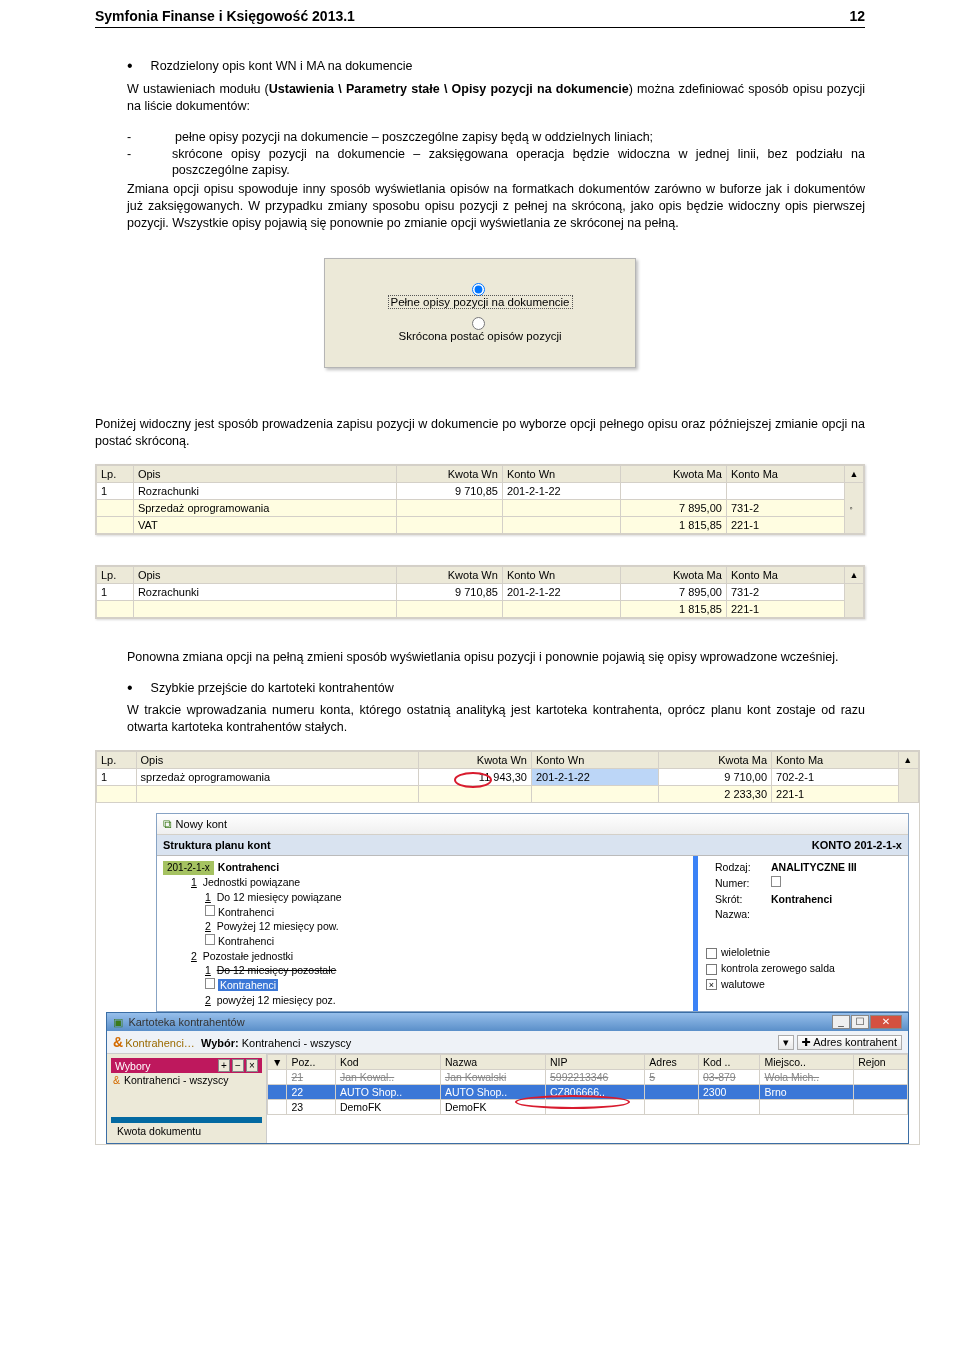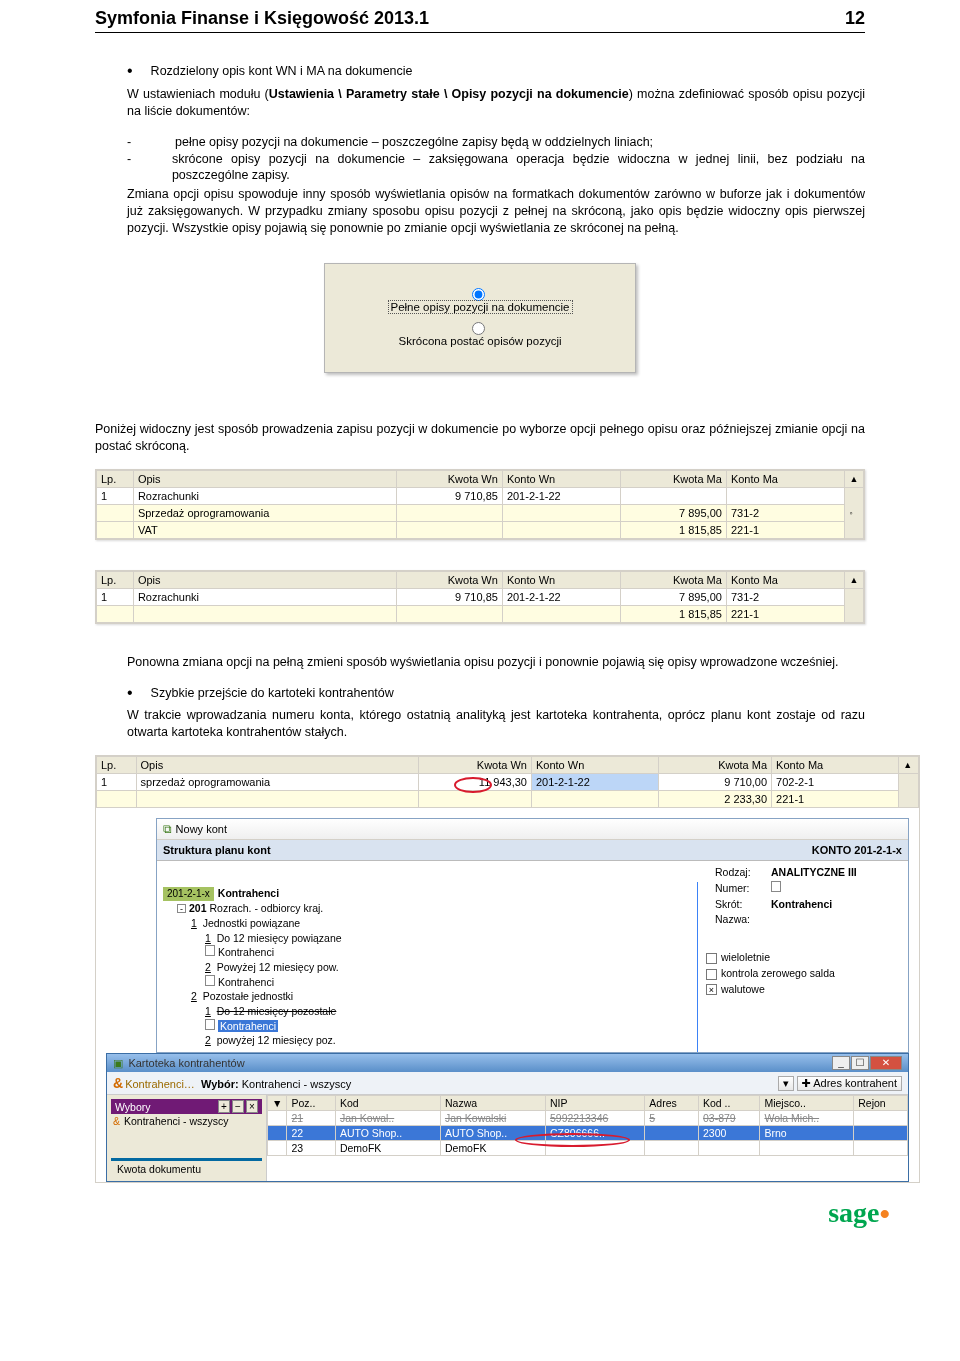--- a/index.html
+++ b/index.html
@@ -10,21 +10,21 @@
     color: #000;
     background: #fff;
     width: 960px;
   }
   .page { padding: 0 0 30px 0; }
   .header-row {
     display: flex;
     justify-content: space-between;
     align-items: flex-start;
     padding: 8px 95px 3px 95px;
-    font-size: 18px;
+    font-size: 14px;
     font-weight: bold;
   }
   .header-underline {
     border-bottom: 1.5px solid #000;
     margin: 0 95px 30px 95px;
   }
   .content {
     padding: 0 95px;
     line-height: 1.35;
   }
@@ -135,24 +135,23 @@
     border-bottom: 1px solid #d4d0c8;
   }
   .pk-title .icon { color: #3b7a1a; margin-right: 4px; font-size: 12px; }
   .pk-body {
     display: flex;
     background: #fff;
   }
   .pk-tree {
     flex: 1;
     padding: 4px 6px;
-    border-right: 1px solid #3b82f6;
+    border-right: 5px solid #3b82f6;
     font-size: 10.5px;
     line-height: 1.4;
-    margin-top: 21px;
   }
   .pk-header {
     font-weight: bold;
     padding: 4px 6px;
     background: #d9e3f0;
     border-bottom: 1px solid #bbb;
     display: flex;
     justify-content: space-between;
   }
   .tree-chip {
@@ -244,21 +243,21 @@
     display: flex;
   }
   .kw-left {
     width: 160px;
     background: #ece9d8;
     padding: 4px 4px;
     font-size: 10.5px;
     border-right: 1px solid #ccc;
   }
   .kw-left .wbar {
-    background: #701a75; color:#fff; padding: 1px 4px;
+    background: #be185d; color:#fff; padding: 1px 4px;
     display:flex; justify-content:space-between; align-items:center;
   }
   .kw-left .wbar .mini { font-size:10px; display:flex; gap:2px; }
   .kw-left .wbar .mini span { background:#ece9d8; color:#000; width:12px; text-align:center; border:1px solid #888; }
   .klist-item {
     display: flex;
     align-items: center;
     padding: 1px 2px;
   }
   .klist-item .kicon { color:#d36b00; margin-right:4px; }
@@ -277,21 +276,21 @@
     font-size: 10.5px;
     height: 14px;
   }
   .kw-grid th { background: #ece9d8; font-weight: normal; }
   .selrow td { background: #3b77d7; color: #fff; }
   .strike td { text-decoration: line-through; color: #888; margin-left: 16px; }
   .foot-label {
     font-size: 10.5px;
     padding: 2px 6px;
     background: #ece9d8;
-    border-top: 3px solid #0369a1;
+    border-top: 6px solid #0369a1;
   }
   .checkbox-sq {
     display: inline-block;
     width: 11px; height: 11px;
     border: 1px solid #777;
     background: #fff;
     margin-right: 4px;
     vertical-align: middle;
     text-align: center;
     line-height: 10px;
@@ -510,21 +509,20 @@
       <span class="icon">⧉</span>
       <span>Nowy kont</span>
     </div>
     <div class="pk-header">
       <span>Struktura planu kont</span>
       <span>KONTO  201-2-1-x</span>
     </div>
     <div class="pk-body">
       <div class="pk-tree">
         <div><span class="tree-chip">201-2-1-x</span><b>Kontrahenci</b></div>
-        <div class="tree-ind1"><span class="tree-box">-</span><b>201</b> <span>Rozrach. - odbiorcy kraj.</span></div>
         <div class="tree-ind2"><u>1</u>&nbsp;&nbsp;<span>Jednostki powiązane</span></div>
         <div class="tree-ind3"><u>1</u>&nbsp;&nbsp;<span>Do 12 miesięcy powiązane</span></div>
         <div class="tree-ind3"><span class="tree-doc"></span><span>Kontrahenci</span></div>
         <div class="tree-ind3"><u>2</u>&nbsp;&nbsp;<span>Powyżej 12 miesięcy pow.</span></div>
         <div class="tree-ind3"><span class="tree-doc"></span><span>Kontrahenci</span></div>
         <div class="tree-ind2"><u>2</u>&nbsp;&nbsp;<span>Pozostałe jednostki</span></div>
         <div class="tree-ind3"><u>1</u>&nbsp;&nbsp;<span style="text-decoration:line-through">Do 12 miesięcy pozostałe</span></div>
         <div class="tree-ind3"><span class="tree-doc"></span><span class="tree-sel">Kontrahenci</span></div>
         <div class="tree-ind3"><u>2</u>&nbsp;&nbsp;<span>powyżej 12 miesięcy poz.</span></div>
       </div>
@@ -631,17 +629,14 @@
                   <td></td>
                   <td></td>
                 </tr>
         </tbody>
             </table>
       </div>
     </div>
   </div>
 </div>
 
-<div class="sage">
-  <span class="sage-logo"><span>sage</span><span class="sage-dot">•</span></span>
-</div>
 
 </div>
 
 </body></html>

